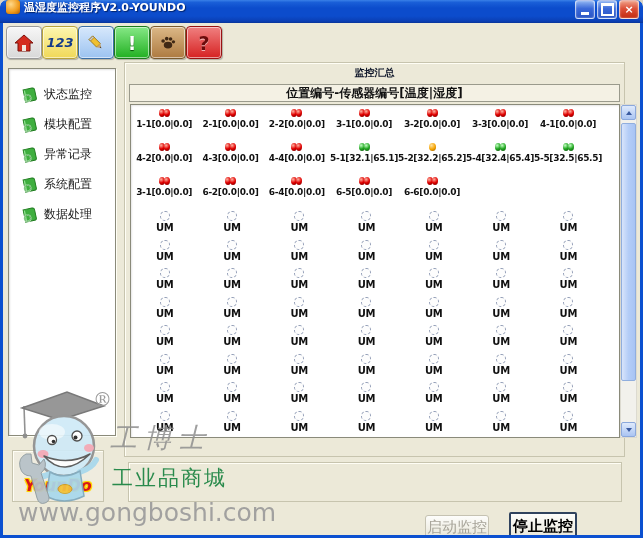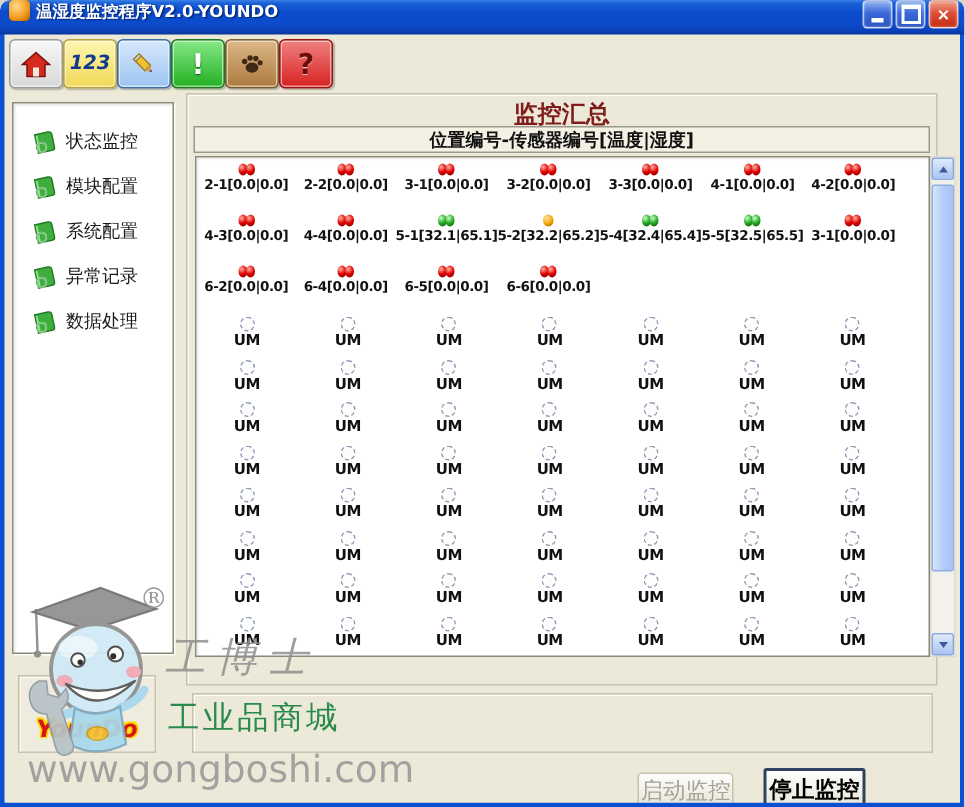--- a/index.html
+++ b/index.html
@@ -29,21 +29,21 @@
   .tbtn.paw{background:linear-gradient(180deg,#dcb887,#ad7a40);border:1px solid #7a5a2e;}
   .tbtn.help{background:linear-gradient(180deg,#f08080,#d62222);border:1px solid #9a1212;color:#6b0b0b;font-weight:bold;font-size:19px;text-shadow:0 1px 0 rgba(255,255,255,.6);}
   
   .sidebar{position:absolute;left:8px;top:68px;width:108px;height:368px;background:#fff;
     border:1px solid #8a8a7a;box-shadow:inset 1px 1px 2px rgba(0,0,0,.12),1px 1px 0 #fffef5;padding-top:10px;box-sizing:border-box;}
   .menu-item{display:flex;align-items:center;gap:6px;height:30px;padding-left:12px;cursor:pointer;}
   .menu-item span.mlabel{font-size:12px;color:#1a1a1a;}
   
   .mainpanel{position:absolute;left:124px;top:62px;width:501px;height:395px;
     border:1px solid #c7c4ae;box-shadow:inset 1px 1px 0 #fffef5;box-sizing:border-box;}
-  .tab-link{position:absolute;top:3px;left:0;right:0;text-align:center;font-size:16px;font-weight:bold;color:#7f1d1d;cursor:pointer;}
+  .tab-link{position:absolute;top:3px;left:0;right:0;text-align:center;font-size:10px;font-weight:bold;color:#0f172a;cursor:pointer;}
   .grid-header{position:absolute;top:21px;left:4px;right:4px;height:16px;border:1px solid #9a9a8c;background:#f4f1e4;
     text-align:center;font-size:12px;font-weight:bold;line-height:16px;color:#111;}
   .listbox{position:absolute;top:41px;left:5px;width:490px;height:334px;background:#fff;border:1px solid #8a8a7a;
     box-shadow:inset 1px 1px 2px rgba(0,0,0,.1);overflow:hidden;box-sizing:border-box;}
   .sensor-grid,.um-grid{display:grid;grid-template-columns:repeat(7,1fr);width:471px;}
   .sensor-grid{grid-auto-rows:34px;}
   .um-grid{grid-auto-rows:28.5px;}
   .cell{display:flex;flex-direction:column;align-items:center;justify-content:flex-start;padding-top:4px;cursor:default;}
   .slabel,.ulabel{font-size:9px;font-weight:bold;color:#111;white-space:nowrap;letter-spacing:-0.3px;margin-top:1px;}
   .ulabel{font-size:10px;}
@@ -168,53 +168,60 @@
 
     <div class="menu-item">
       <svg width="17" height="17" viewBox="0 0 16 16">
         <g transform="rotate(-12 8 8)">
           <path d="M3 2.5 L11.5 2.5 C13 2.5 13.6 3.4 13.6 4.4 L13.6 12.6 C13.6 13.7 12.7 14.3 11.6 14.3 L3 14.3 Z" fill="#3fae3f" stroke="#1d7a1d" stroke-width="0.9"></path>
           <path d="M4 3.4 L4 13.4" stroke="#8fe08f" stroke-width="1.2"></path>
         </g>
         <circle cx="6.2" cy="11.6" r="3" fill="none" stroke="#d9f7d9" stroke-width="1.3"></circle>
         <circle cx="6.2" cy="11.6" r="3" fill="none" stroke="#2d8a2d" stroke-width="0.6"></circle>
       </svg>
-      <span class="mlabel">系统配置</span>
+      <span class="mlabel">异常记录</span>
     </div>
 
     <div class="menu-item">
       <svg width="17" height="17" viewBox="0 0 16 16">
         <g transform="rotate(-12 8 8)">
           <path d="M3 2.5 L11.5 2.5 C13 2.5 13.6 3.4 13.6 4.4 L13.6 12.6 C13.6 13.7 12.7 14.3 11.6 14.3 L3 14.3 Z" fill="#3fae3f" stroke="#1d7a1d" stroke-width="0.9"></path>
           <path d="M4 3.4 L4 13.4" stroke="#8fe08f" stroke-width="1.2"></path>
         </g>
         <circle cx="6.2" cy="11.6" r="3" fill="none" stroke="#d9f7d9" stroke-width="1.3"></circle>
         <circle cx="6.2" cy="11.6" r="3" fill="none" stroke="#2d8a2d" stroke-width="0.6"></circle>
       </svg>
-      <span class="mlabel">异常记录</span>
+      <span class="mlabel">系统配置</span>
     </div>
 
     <div class="menu-item">
       <svg width="17" height="17" viewBox="0 0 16 16">
         <g transform="rotate(-12 8 8)">
           <path d="M3 2.5 L11.5 2.5 C13 2.5 13.6 3.4 13.6 4.4 L13.6 12.6 C13.6 13.7 12.7 14.3 11.6 14.3 L3 14.3 Z" fill="#3fae3f" stroke="#1d7a1d" stroke-width="0.9"></path>
           <path d="M4 3.4 L4 13.4" stroke="#8fe08f" stroke-width="1.2"></path>
         </g>
         <circle cx="6.2" cy="11.6" r="3" fill="none" stroke="#d9f7d9" stroke-width="1.3"></circle>
         <circle cx="6.2" cy="11.6" r="3" fill="none" stroke="#2d8a2d" stroke-width="0.6"></circle>
       </svg>
       <span class="mlabel">数据处理</span>
     </div>
   </div>
 
   <div class="mainpanel">
     <div class="tab-link">监控汇总</div>
     <div class="grid-header">位置编号-传感器编号[温度|湿度]</div>
     <div class="listbox">
       <div class="sensor-grid">
+    <div class="cell">
+      <span class="led red">
+              <i class="l"></i>
+              <i class="r"></i>
+            </span>
+      <span class="slabel">1-1[0.0|0.0]</span>
+    </div>
 
     <div class="cell">
       <span class="led red">
               <i class="l"></i>
               <i class="r"></i>
             </span>
       <span class="slabel">2-1[0.0|0.0]</span>
     </div>
 
     <div class="cell">

